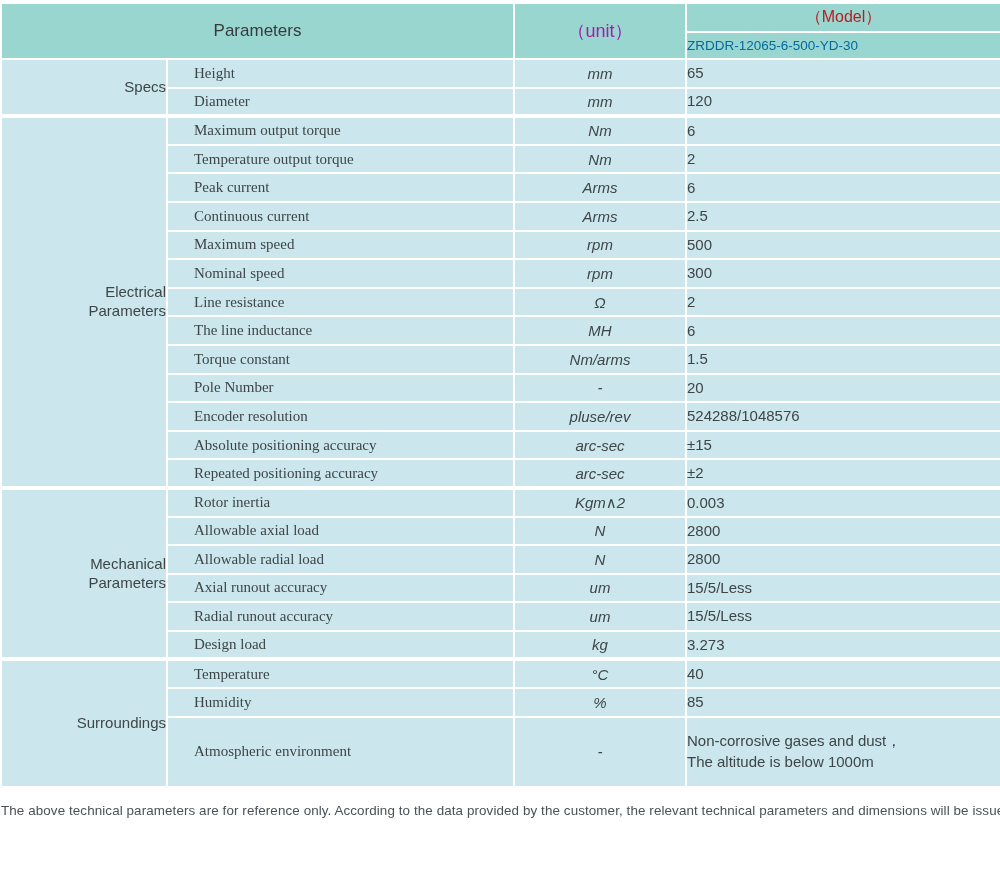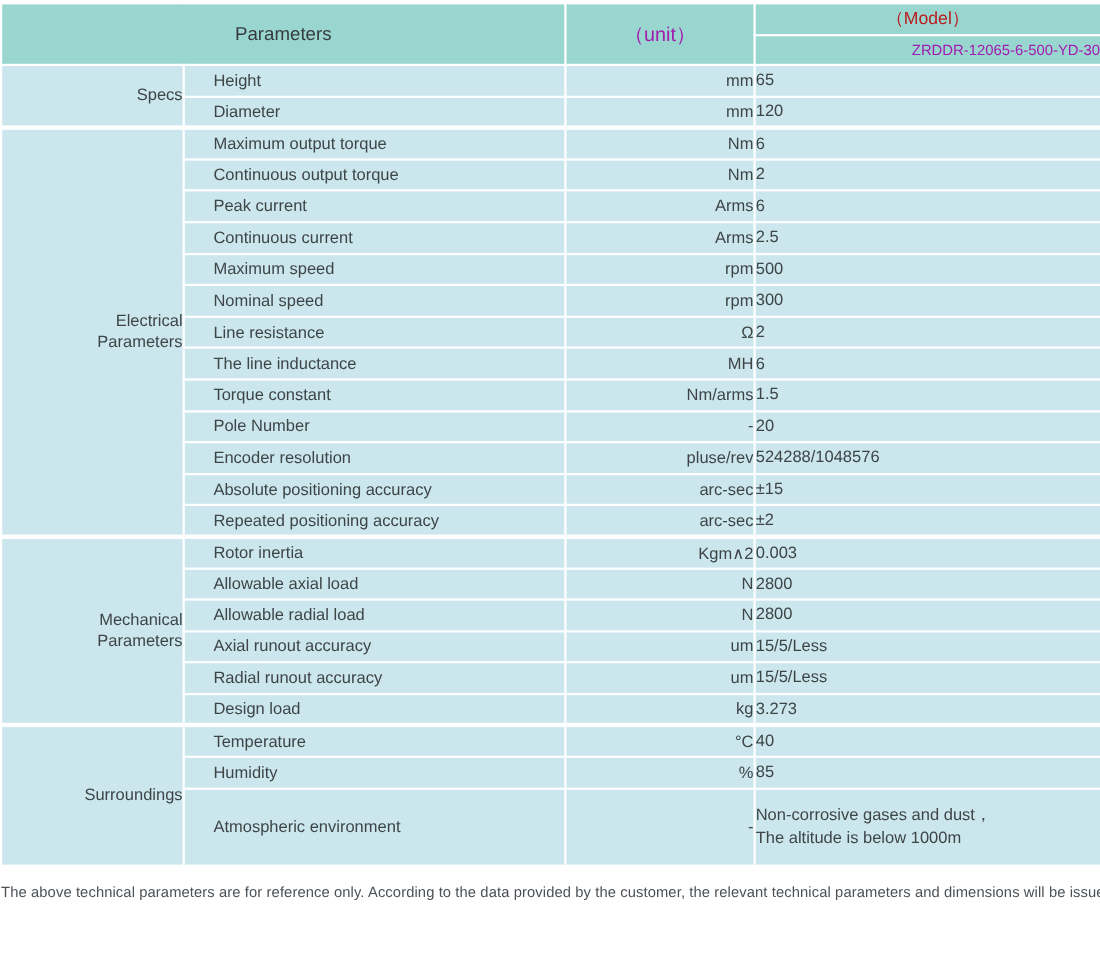--- a/index.html
+++ b/index.html
@@ -38,33 +38,34 @@
   }
   thead th { background: var(--header-bg); }
 
   .hdr-parameters {
     font-size: 17px;
     text-align: center;
     color: #353b3d;
   }
   .hdr-unit { font-size: 18px; text-align: center; color: #a21caf; }
   .hdr-model { font-size: 16px; text-align: center; color: #b91c1c; height: 29px; }
-  .hdr-model-value { font-size: 13.5px; text-align: right; color: #a21caf; height: 27px; }
+  .hdr-model-value { font-size: 13.5px; text-align: left; color: #0369a1; height: 27px; }
 
   tbody td { font-size: 15px; height: 28.6px; }
   td.cat-cell {
     text-align: right;
     white-space: pre-line;
     line-height: 1.25;
   }
   td.param-cell {
     text-align: left;
     padding-left: 26px;
-  }
-  td.unit-cell { text-align: right; }
+    font-family: Liberation Serif, serif;
+  }
+  td.unit-cell { text-align: center; font-style: italic; }
   td.value-cell {
     text-align: left;
     white-space: pre-line;
     line-height: 1.35;
   }
   tr.section-start td { border-top: 4px solid var(--line); }
   tr.tall-row td { height: 70px; }
 
   .footnote {
     margin-top: 15px;
@@ -111,21 +112,21 @@
           <td class="value-cell">120</td>
         </tr>
         <tr class="section-start">
           <td class="cat-cell" rowspan="13">Electrical
 Parameters</td>
           <td class="param-cell">Maximum output torque</td>
           <td class="unit-cell">Nm</td>
           <td class="value-cell">6</td>
         </tr>
         <tr>
-          <td class="param-cell">Continuous output torque</td>
+          <td class="param-cell">Temperature output torque</td>
           <td class="unit-cell">Nm</td>
           <td class="value-cell">2</td>
         </tr>
         <tr>
           <td class="param-cell">Peak current</td>
           <td class="unit-cell">Arms</td>
           <td class="value-cell">6</td>
         </tr>
         <tr>
           <td class="param-cell">Continuous current</td>

